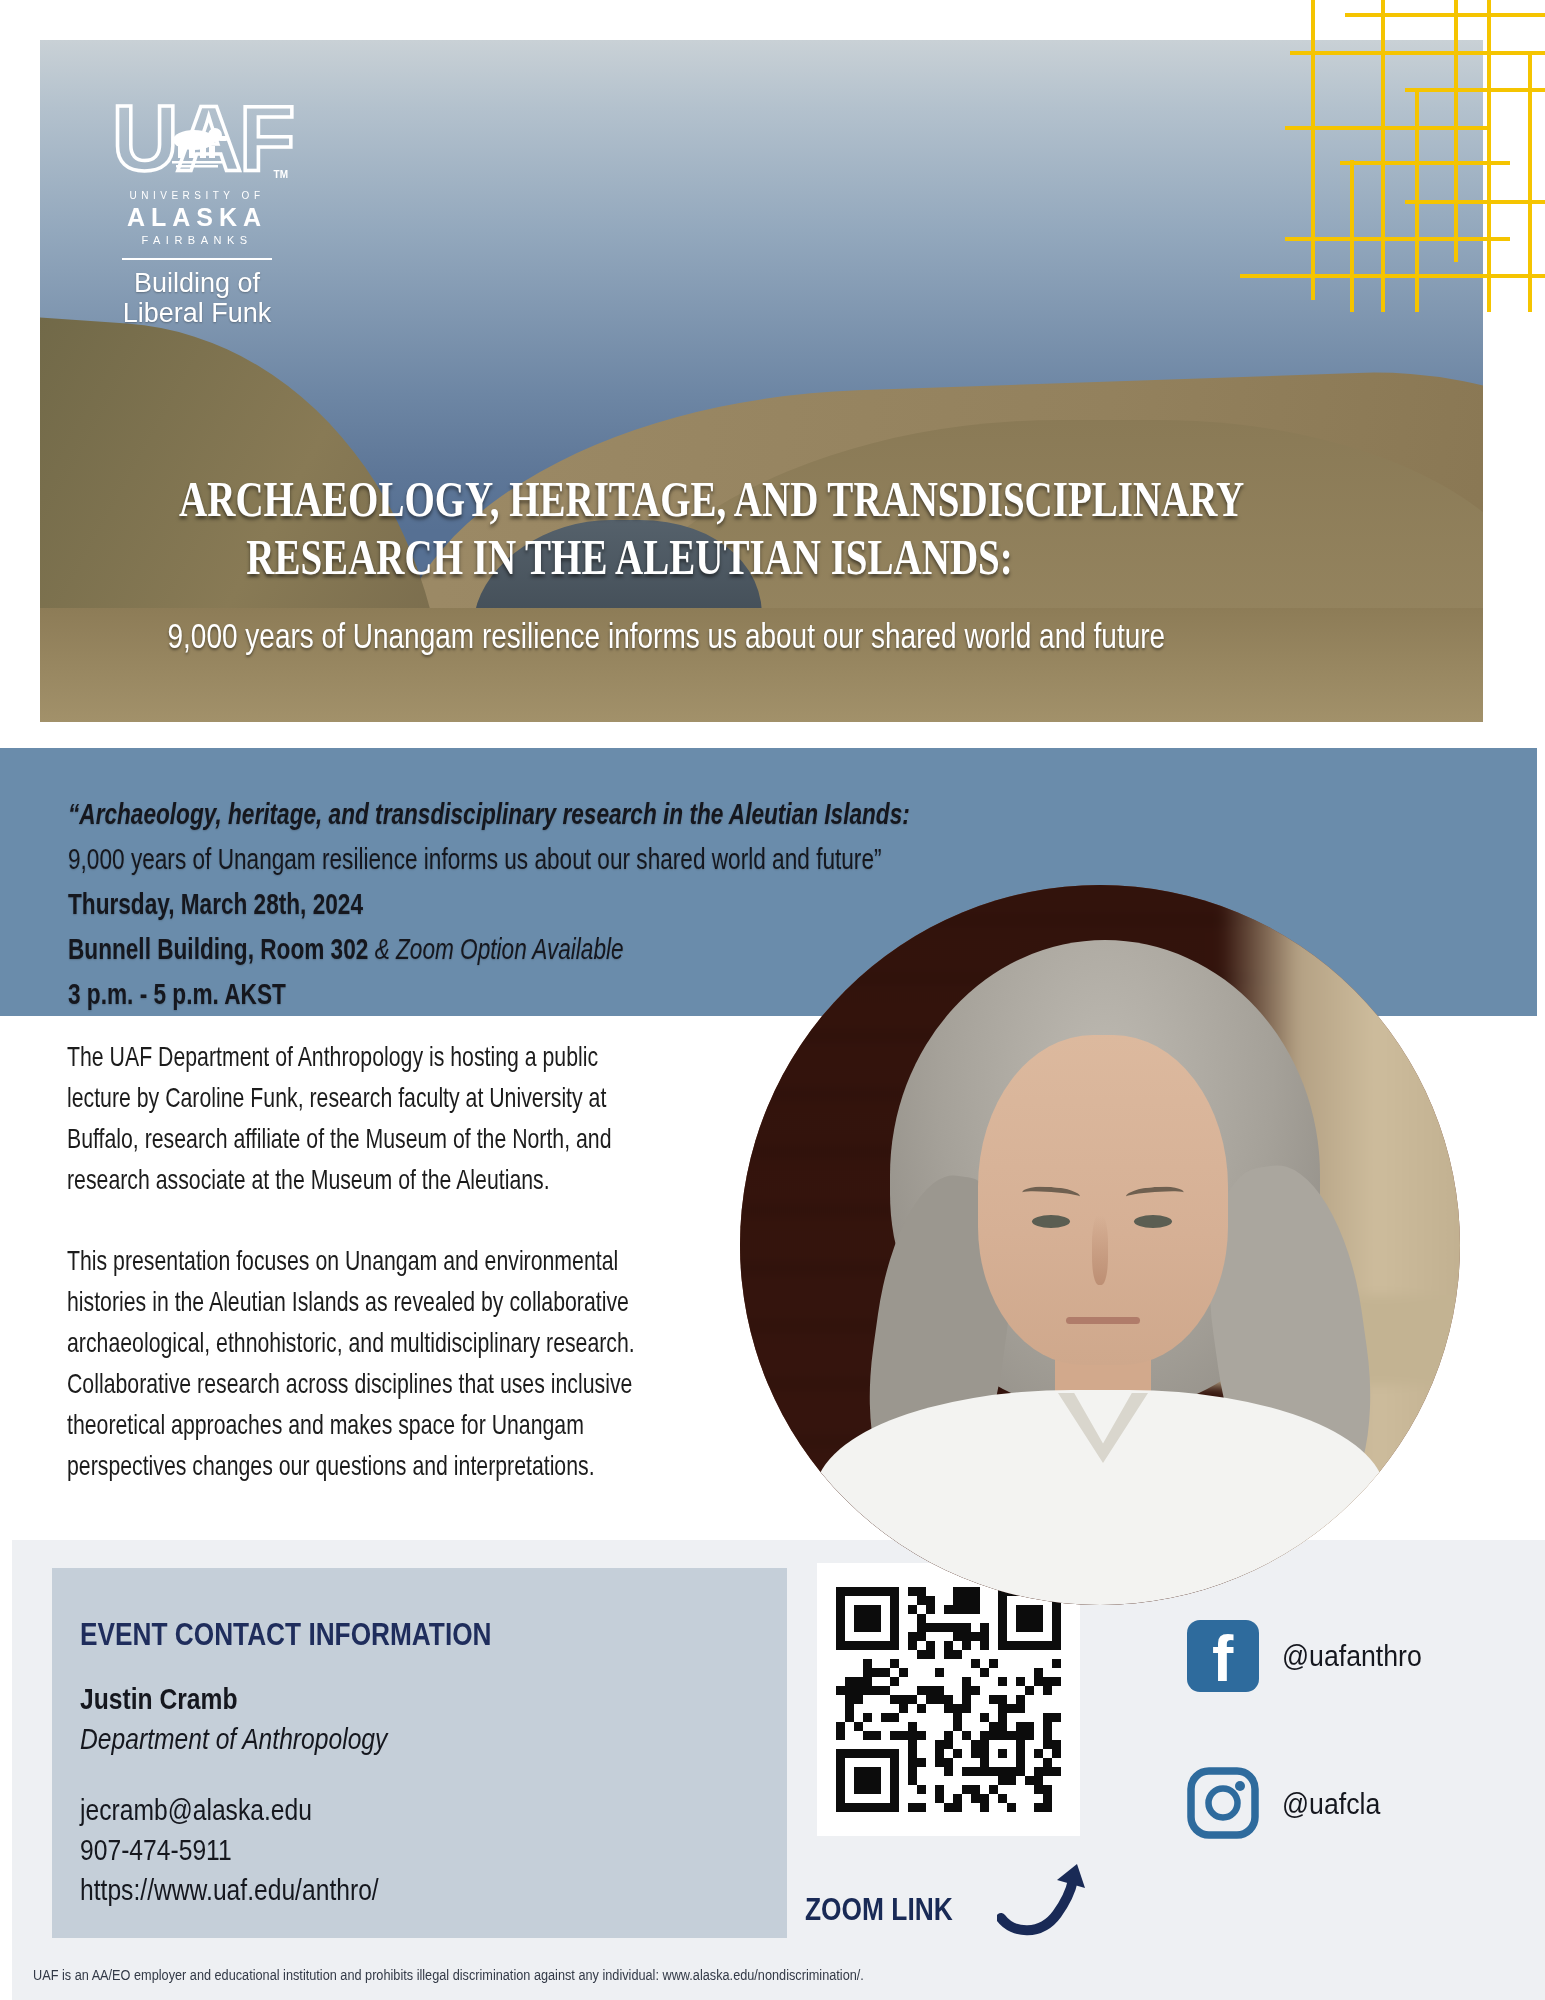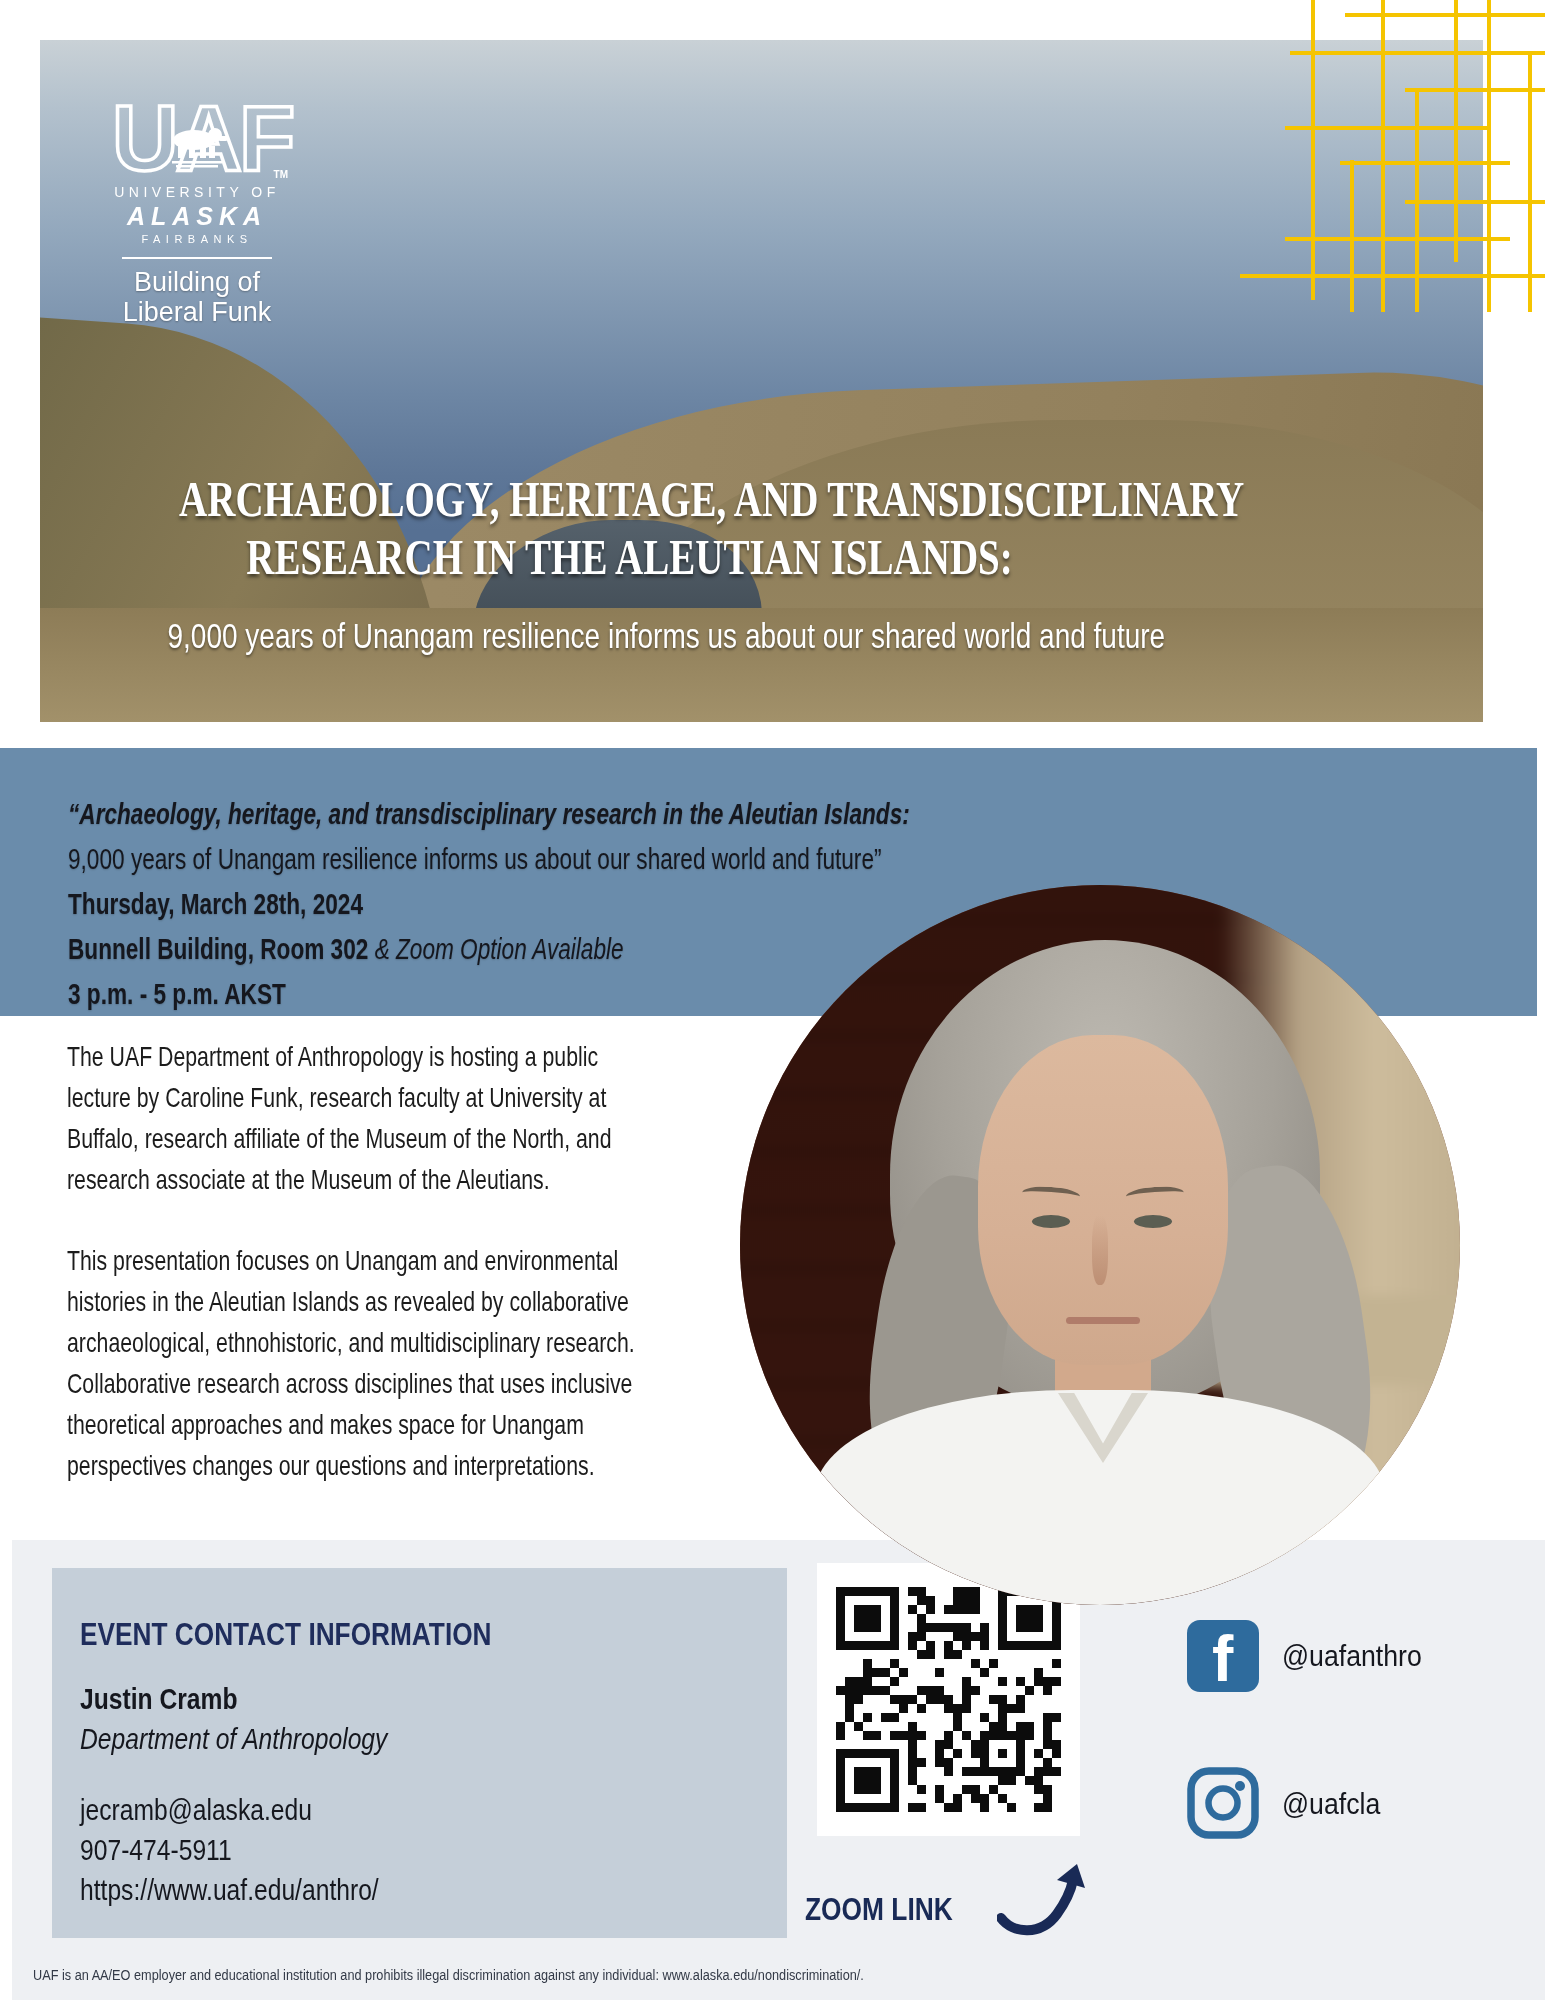--- a/index.html
+++ b/index.html
@@ -21,22 +21,22 @@
         border-radius:0 70% 0 0/0 90% 0 0;transform:rotate(4deg);}
   .land-bottom{position:absolute;left:0;top:568px;width:1443px;height:120px;
         background:linear-gradient(#8d7c57,#a3926b);}
 
   
   .logo-block{position:absolute;left:72px;top:52px;width:170px;text-align:center;color:#fff;z-index:5;}
   .uaf-letters{font:bold 92px "Liberation Sans",sans-serif;line-height:1;color:rgba(255,255,255,0);
         -webkit-text-stroke:3.5px #ffffff;letter-spacing:-3px;position:relative;}
   .tm{position:absolute;right:-6px;bottom:4px;font-size:10px;color:#fff;-webkit-text-stroke:0;letter-spacing:0;}
   .bear{position:absolute;left:50px;top:28px;z-index:6;}
-  .uni1{font-size:14px;letter-spacing:4.5px;margin-top:0;}
-  .uni2{font-size:25px;font-weight:bold;letter-spacing:6px;margin-top:2px;font-style:italic;}
+  .uni1{font-size:10px;letter-spacing:4.5px;margin-top:6px;}
+  .uni2{font-size:25px;font-weight:bold;letter-spacing:6px;margin-top:2px;}
   .uni3{font-size:11px;letter-spacing:5.5px;margin-top:2px;}
   .logo-divider{width:150px;height:2px;background:#fff;margin:12px auto 8px auto;}
   .college{font-size:27px;line-height:30px;text-shadow:0 1px 2px rgba(0,0,0,.3);}
 
   .hero-text{position:absolute;left:12px;top:430px;width:1155px;text-align:center;z-index:4;color:#fff;}
   .hero-title{font-family:"Liberation Serif",serif;font-weight:bold;font-size:50px;line-height:58px;
         transform:scaleX(0.78);transform-origin:center;text-shadow:0 3px 4px rgba(0,0,0,.5);white-space:nowrap;}
   .hero-subtitle{margin-top:30px;font-size:35px;transform:scaleX(0.8);transform-origin:center;
         text-shadow:0 2px 3px rgba(0,0,0,.45);white-space:nowrap;}
 

